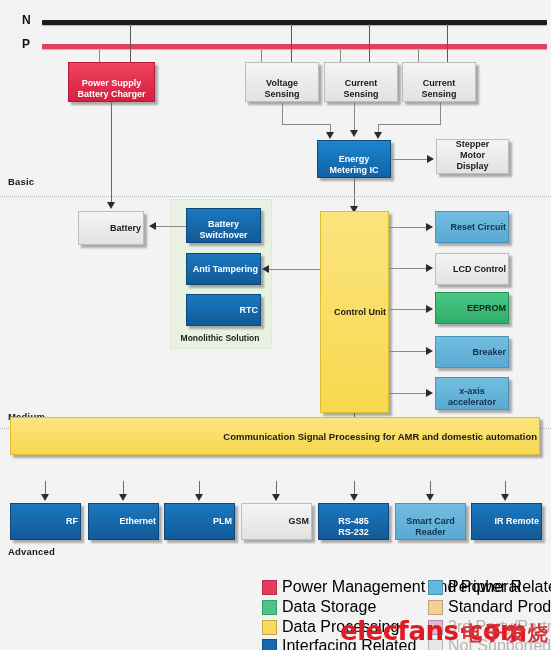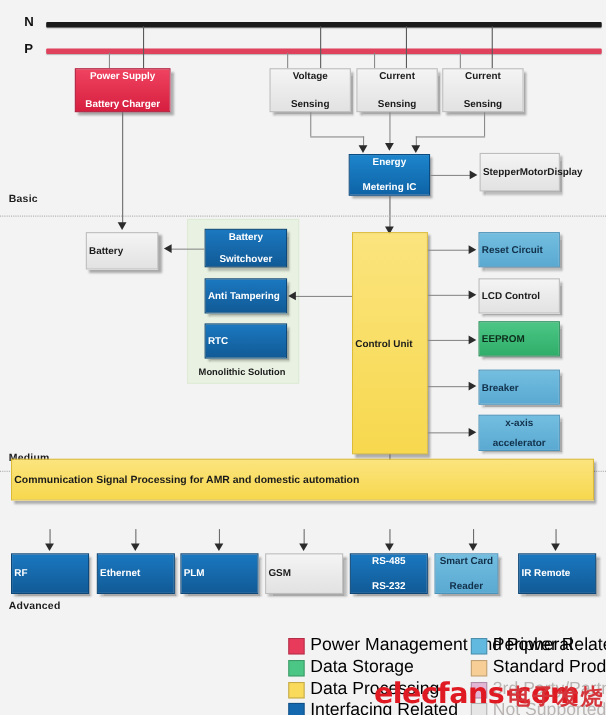--- a/index.html
+++ b/index.html
@@ -27,21 +27,21 @@
   .arrow-r{border-top:4px solid transparent;border-bottom:4px solid transparent;border-left:7px solid #2b2b2b;}
   .arrow-l{border-top:4px solid transparent;border-bottom:4px solid transparent;border-right:7px solid #2b2b2b;}
 
   
   .divider{position:absolute;left:0;right:0;height:0;border-top:1px dotted #b4b4b4;}
   .tier-label{position:absolute;font-size:9.5px;font-weight:bold;color:#1b1b1b;letter-spacing:.2px;}
 
   
   .blk{
     position:absolute;
-    display:flex;align-items:center;justify-content:space-between;
+    display:flex;align-items:center;justify-content:flex-end;
     text-align:center;
     font-size:9px;font-weight:bold;line-height:11px;
     box-sizing:border-box;
     border:1px solid rgba(0,0,0,.28);
     box-shadow:3px 3px 2px rgba(0,0,0,.30);
     padding:1px 2px;
   }
   .blk span{display:block;}
   
   .c-power{background:linear-gradient(180deg,#ef4360,#d71f40);color:#fff;border-color:#b2193a;}
@@ -129,21 +129,21 @@
   <div class="arrow-d" style="left:374px;top:132px;"></div>
 
   <div class="blk c-emic" style="left:317px;top:140px;width:74px;height:38px;flex-direction:column;">
     <span>Energy</span>
     <span>Metering IC</span>
   </div>
 
   <div class="hline" style="left:391px;top:159px;width:37px;"></div>
   <div class="arrow-r" style="left:427px;top:155px;"></div>
 
-  <div class="blk c-std" style="left:436px;top:139px;width:73px;height:35px;flex-direction:row;">
+  <div class="blk c-std" style="left:436px;top:139px;width:73px;height:35px;flex-direction:column;">
     <span>Stepper</span>
     <span>Motor</span>
     <span>Display</span>
   </div>
 
   <div class="vline" style="left:111px;top:102px;height:104px;background:#6b6b6b;"></div>
   <div class="arrow-d" style="left:107px;top:202px;"></div>
 
   <div class="vline" style="left:354px;top:178px;height:34px;background:#6b6b6b;"></div>
   <div class="arrow-d" style="left:350px;top:206px;"></div>
@@ -263,21 +263,21 @@
 
   <div class="blk c-std" style="left:241px;top:503px;width:71px;height:37px;">
     <span>GSM</span>
   </div>
 
   <div class="blk c-interface" style="left:318px;top:503px;width:71px;height:37px;flex-direction:column;">
     <span>RS-485</span>
     <span>RS-232</span>
   </div>
 
-  <div class="blk c-periph" style="left:395px;top:503px;width:58px;height:37px;flex-direction:column;">
+  <div class="blk c-periph" style="left:395px;top:503px;width:71px;height:37px;flex-direction:column;">
     <span>Smart Card</span>
     <span>Reader</span>
   </div>
 
   <div class="blk c-interface" style="left:471px;top:503px;width:71px;height:37px;">
     <span>IR Remote</span>
   </div>
 
   <div class="tier-label" style="left:8px;top:546px;">Advanced</div>
 

